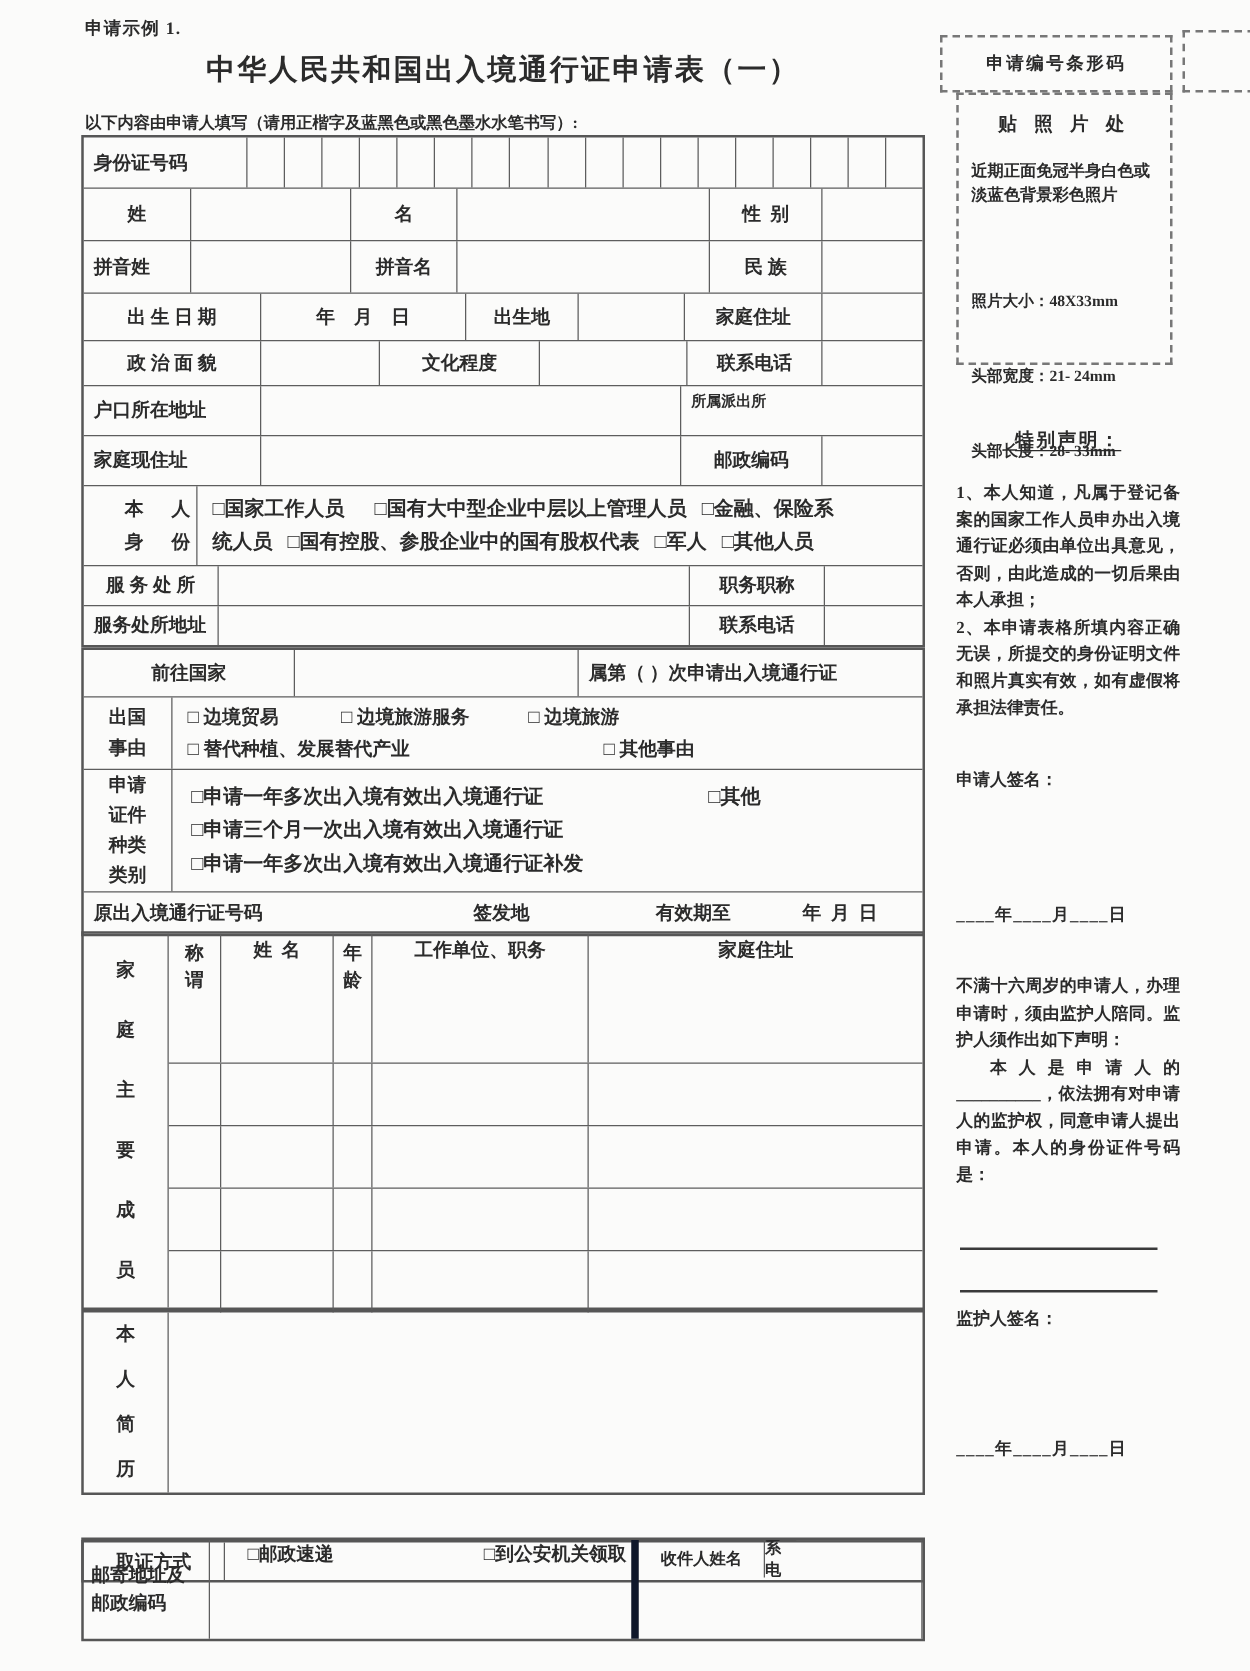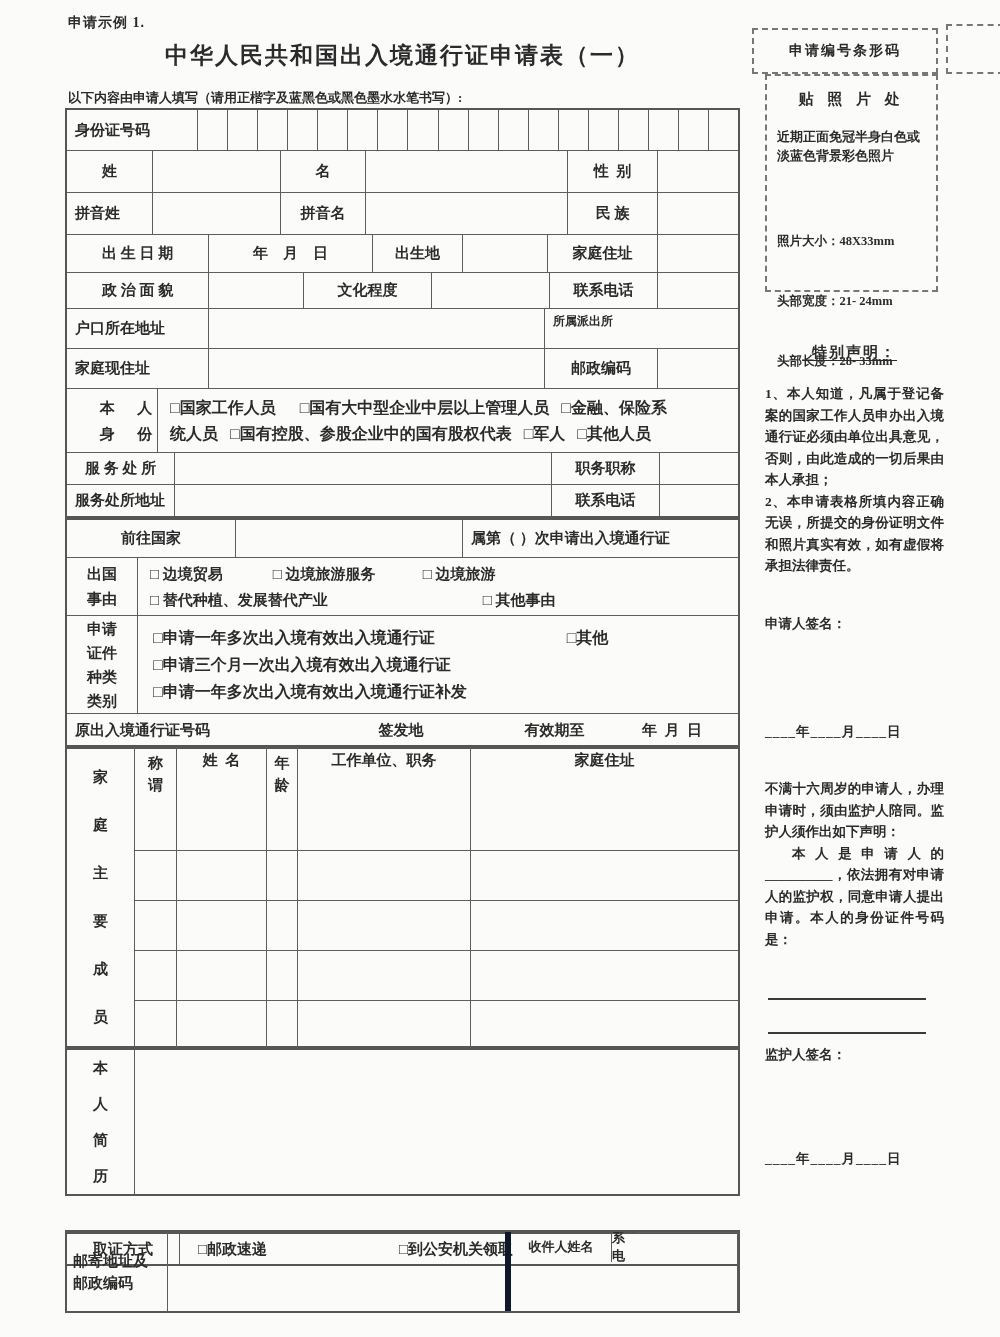--- a/index.html
+++ b/index.html
@@ -27,21 +27,21 @@
   .small { font-size:12px; }
 
   
   .idwrap { flex:1; display:flex; }
   .idbox { flex:1; border-left:1px solid #5d5d5d; }
 
   
   .side { display:flex; flex-direction:column; justify-content:center; align-items:center; font-size:15px; border-left:none; }
   .content { flex:1; border-left:1px solid #5d5d5d; }
 
-  .optline { display:flex; align-items:center; white-space:pre; font-size:15px; }
+  .optline { display:flex; white-space:pre; font-size:15px; }
   .opt { display:inline-block; }
 
   
   .famhead .cell, .famrow .cell { min-height:100%; }
   .w-rel{width:41px;} .w-name{width:90px;} .w-age{width:31px;} .w-work{width:173px;} .w-addr{flex:1;}
   .famrow { height:50px; }
 
   
   .dash { position:absolute; border:2px dashed #777; }
   .barcode { left:752px; top:28px; width:186px; height:46px; display:flex; align-items:center; justify-content:center; font-size:14px; letter-spacing:2px; }
@@ -291,21 +291,21 @@
   <div class="sect" style="top:1048px; height:148px; display:flex;">
     <div class="side stack" style="width:67px; line-height:36px;">本
 人
 简
 历</div>
     <div class="content"></div>
   </div>
 
   <div class="sect" style="top:1232px; height:34px; display:flex;">
     <div class="cell c" style="width:112px; border-left:none; height:100%;">取证方式</div>
-    <div class="content optline" style="height:100%;gap:12px;">
+    <div class="content optline" style="height:100%;">
       <span class="opt pre" style="margin-left:18px;">□邮政速递</span>
       <span class="opt pre" style="margin-left:120px;">□到公安机关领取</span>
     </div>
   </div>
 
   <div class="sect" style="top:1230px; height:83px; display:flex;">
     <div class="cell" style="width:112px; border-left:none; height:100%; flex-direction:column; justify-content:center; align-items:flex-start; padding-left:6px; line-height:22px;">
       <span>邮寄地址及</span>
       <span>邮政编码</span>
     </div>

